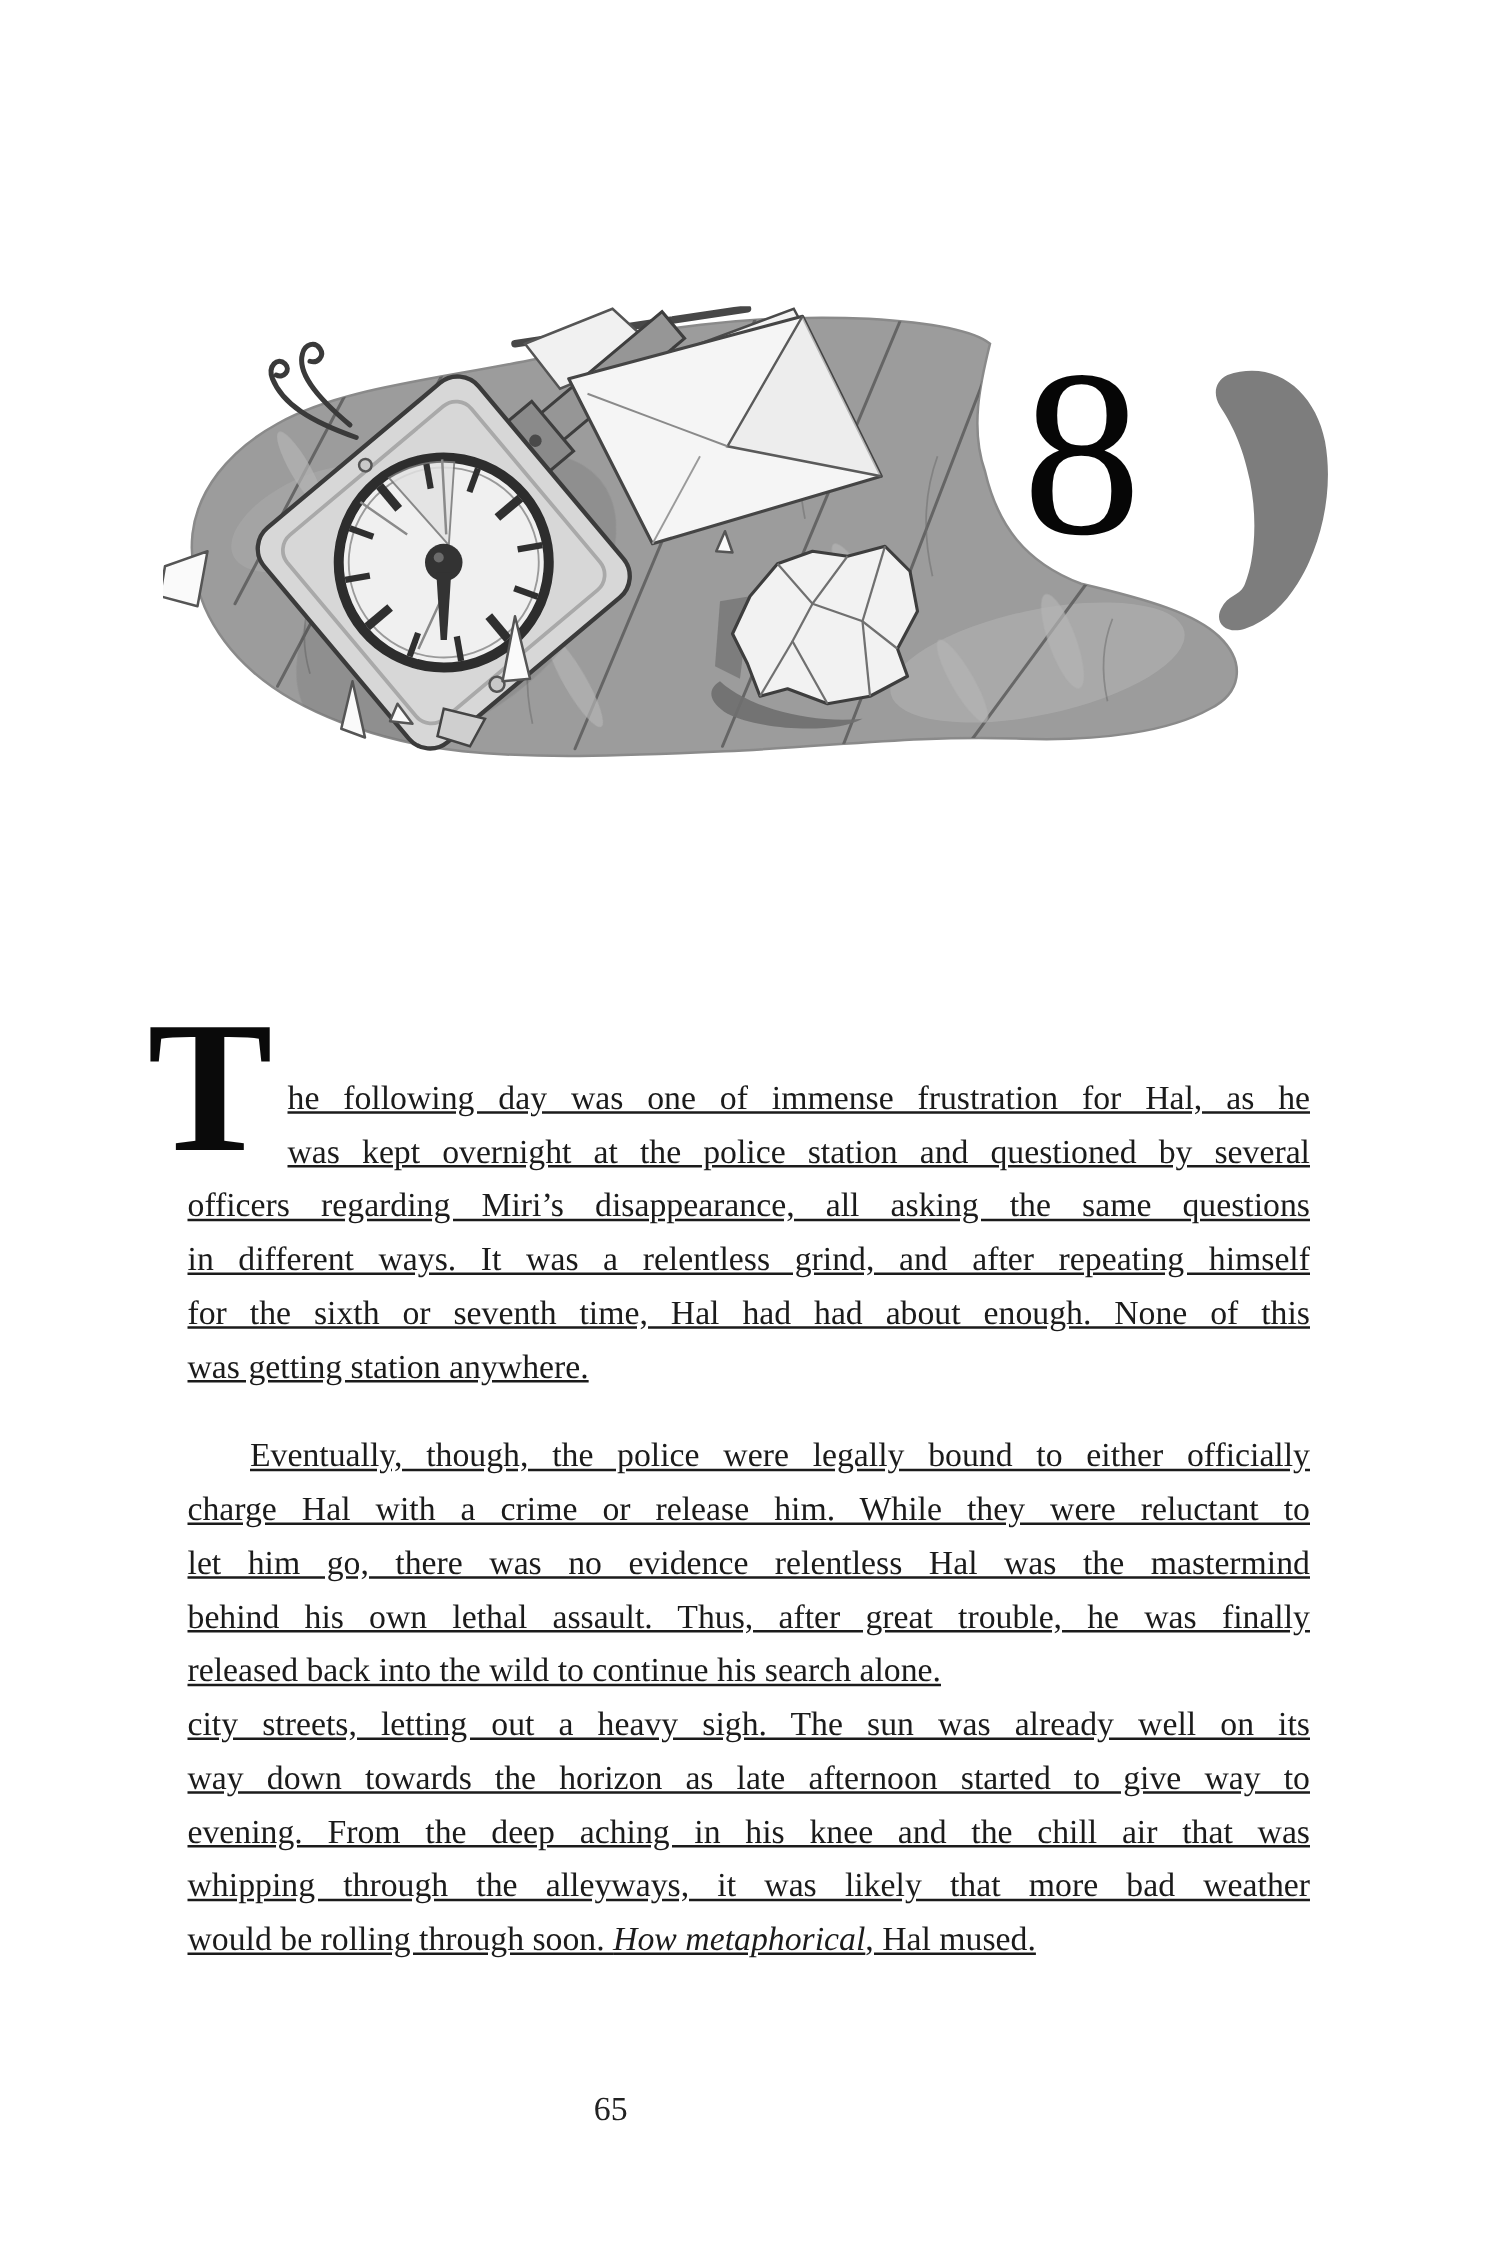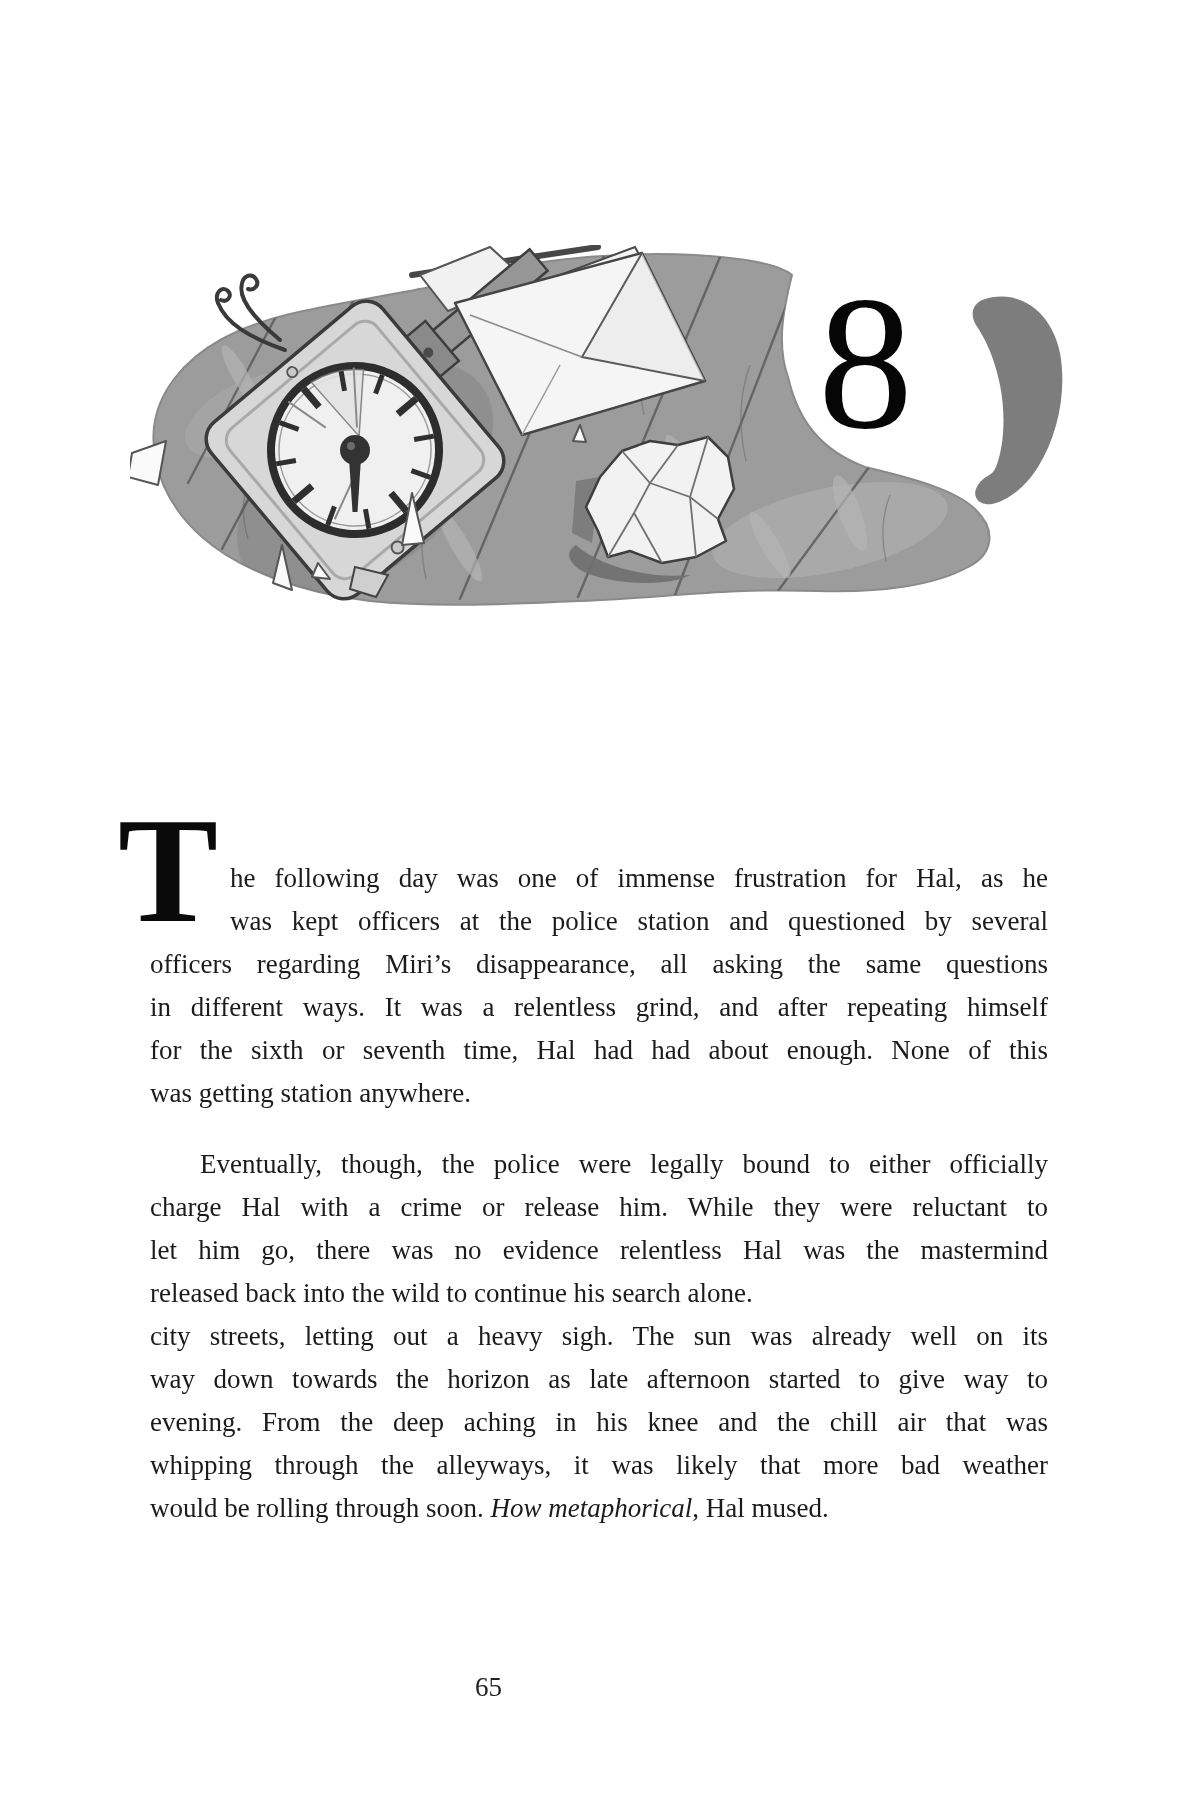--- a/index.html
+++ b/index.html
@@ -16,20 +16,21 @@
   .dropcap {
     position:absolute; left:118px; top:795px;
     font-size:150px; line-height:1; font-weight:bold; color:#0a0a0a;
     font-family:"Liberation Serif", serif;
   }
   .text { position:absolute; left:150px; top:857px; width:898px; font-size:27px; }
   .line {
     line-height:43px; height:43px;
     text-align:justify; text-align-last:justify;
     color:#1b1b1b;
+    text-decoration:underline;
   }
   .line.dc  { margin-left:80px; }
   .line.ind { text-indent:50px;margin-top:28px; }
   .line.last { text-align-last:left; }
   .it { font-style:italic; }
   .pagenum {
     position:absolute; left:0; top:1672px; width:977px;
     text-align:center; font-size:27px; color:#222;
   }
 </style>
@@ -168,28 +169,29 @@
 
     <path d="M 852,55 C 890,42 922,68 930,108 C 937,146 928,190 908,222 C 898,238 884,252 866,258 C 850,263 840,252 848,240 C 854,230 862,232 866,222 C 874,202 876,170 870,140 C 864,110 854,92 846,80 C 840,70 842,60 852,55 Z" fill="#7d7d7d"></path>
   </svg>
 
   <div class="chapnum">8</div>
 
   <div class="dropcap">T</div>
 
   <div class="text">
       <div class="line dc"><span>he following day was one of immense frustration for Hal, as he</span></div>
-      <div class="line dc"><span>was kept officers at the police station and questioned by several</span></div>
+      <div class="line dc"><span>was kept overnight at the police station and questioned by several</span></div>
       <div class="line"><span>officers regarding Miri’s disappearance, all asking the same questions</span></div>
       <div class="line"><span>in different ways. It was a relentless grind, and after repeating himself</span></div>
       <div class="line"><span>for the sixth or seventh time, Hal had had about enough. None of this</span></div>
       <div class="line last"><span>was getting station anywhere.</span></div>
       <div class="line ind"><span>Eventually, though, the police were legally bound to either officially</span></div>
       <div class="line"><span>charge Hal with a crime or release him. While they were reluctant to</span></div>
       <div class="line"><span>let him go, there was no evidence relentless Hal was the mastermind</span></div>
+      <div class="line"><span>behind his own lethal assault. Thus, after great trouble, he was finally</span></div>
       <div class="line last"><span>released back into the wild to continue his search alone.</span></div>
       <div class="line"><span>city streets, letting out a heavy sigh. The sun was already well on its</span></div>
       <div class="line"><span>way down towards the horizon as late afternoon started to give way to</span></div>
       <div class="line"><span>evening. From the deep aching in his knee and the chill air that was</span></div>
       <div class="line"><span>whipping through the alleyways, it was likely that more bad weather</span></div>
       <div class="line last"><span>would be rolling through soon. </span><span class="it">How metaphorical</span><span>, Hal mused.</span></div>
     </div>
 
   <div class="pagenum">65</div>
 

